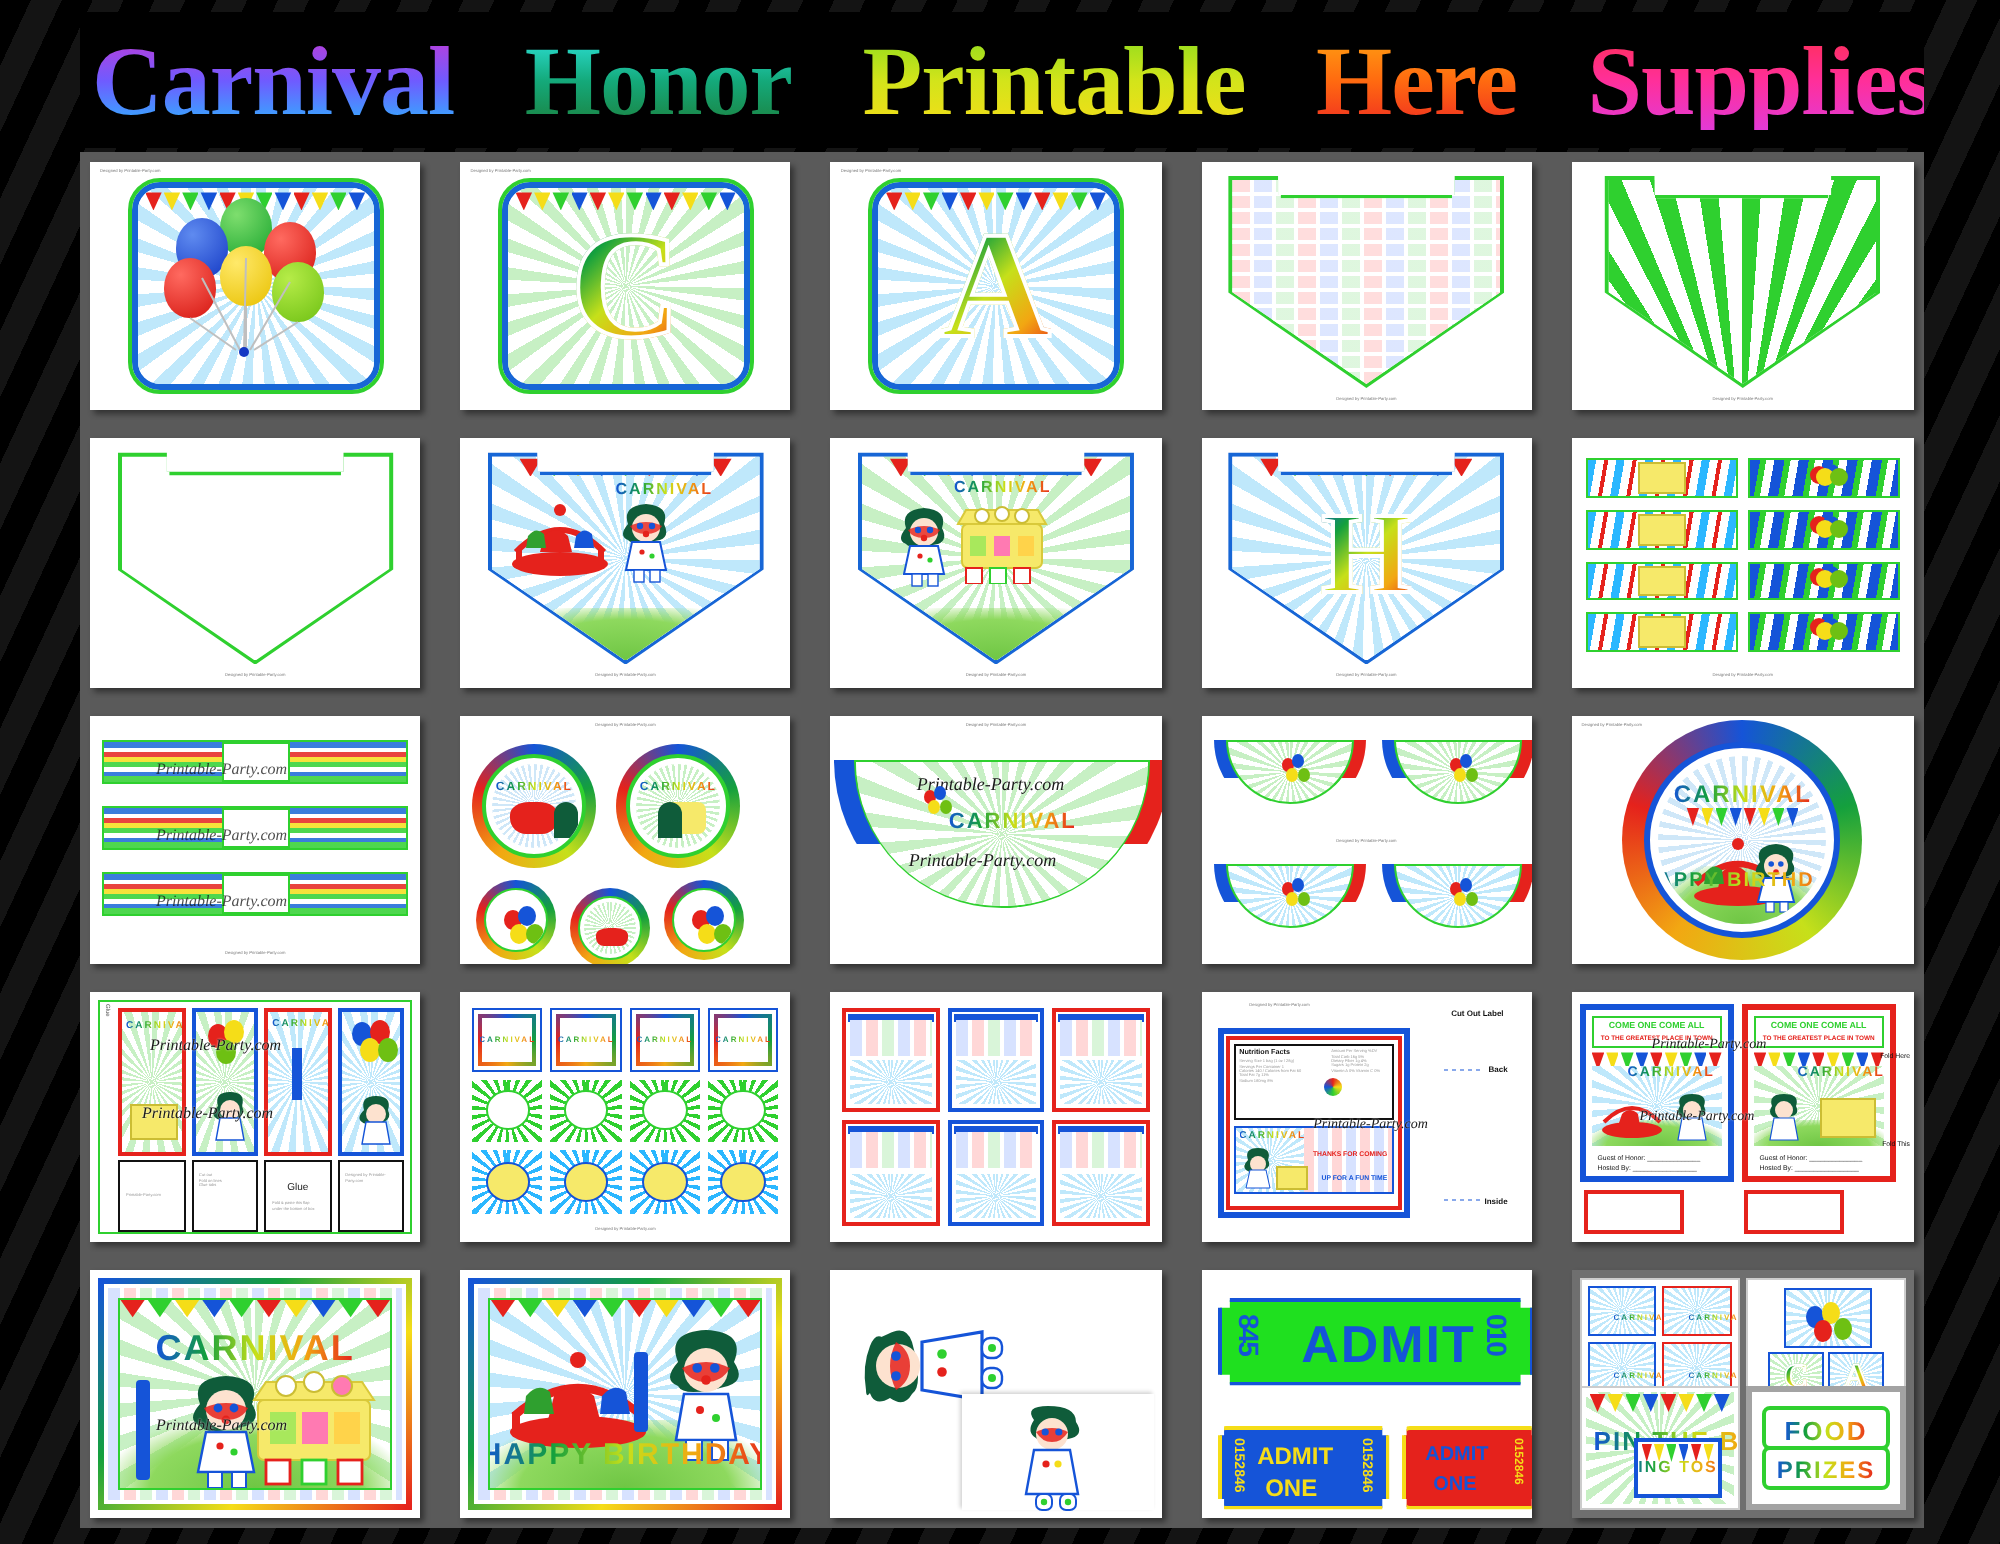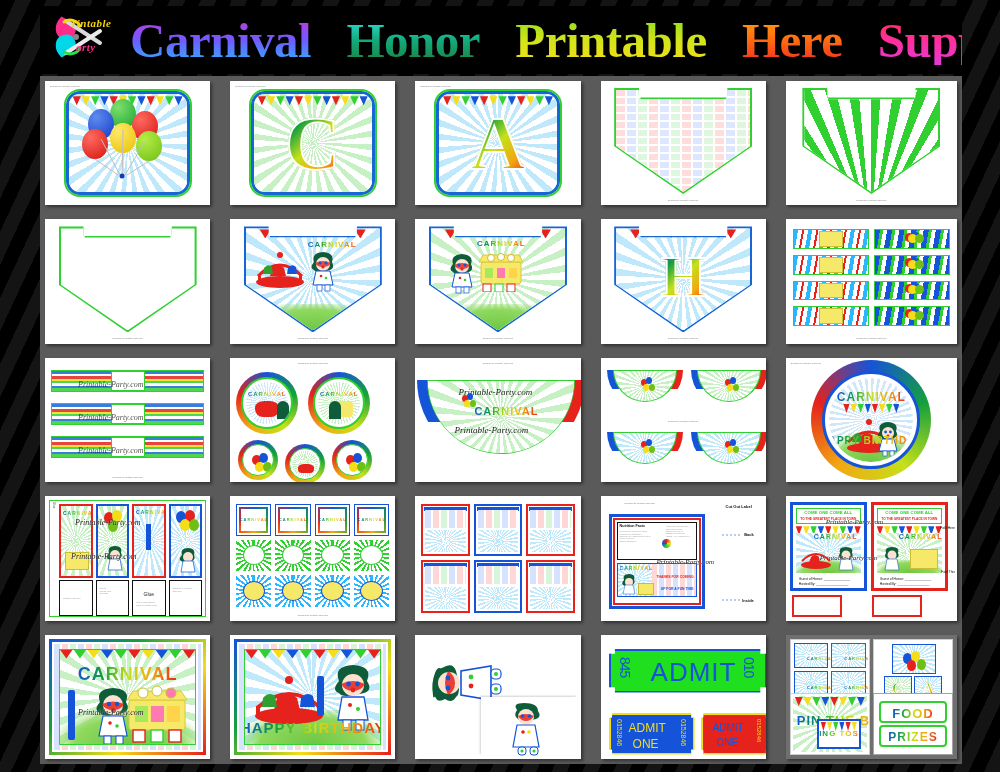--- a/index.html
+++ b/index.html
@@ -150,21 +150,21 @@
       #c6e01a 72deg 108deg,#f2a712 108deg 144deg,#e5221c 144deg 180deg,transparent 180deg); }
   .fan .fin { position:absolute; border-radius:0 0 999px 999px; overflow:hidden; }
 
   
   .card { position:absolute; background:#fff; border:2px solid #1554d8; overflow:hidden; }
   .card.red { border-color:#e5221c; }
 
   
   .ticket { position:absolute; border-radius:4px;
     clip-path:polygon(0 12%,4% 12%,4% 0,96% 0,96% 12%,100% 12%,100% 88%,96% 88%,96% 100%,4% 100%,4% 88%,0 88%); }
-  .tkt-text { position:absolute; font-family:"Liberation Sans",sans-serif; font-weight:normal; }
+  .tkt-text { position:absolute; font-family:"Liberation Sans",sans-serif; font-weight:bold; }
   .vtxt { writing-mode:vertical-rl; }
 
   
   .tile { position:absolute; background:#fff; border:1px solid #2fd02f; }
 
   .wmark { position:absolute; font-family:"Liberation Serif",serif; font-style:italic;
     color:#1a1a1a; white-space:nowrap; text-shadow:0 0 1px rgba(255,255,255,.9); }
 
   .rowtxt { position:absolute; font-weight:bold; font-family:"Liberation Sans",sans-serif;
     letter-spacing:1px; white-space:nowrap; }
@@ -176,35 +176,20 @@
   .grassy { position:absolute; left:0; right:0; bottom:0; height:26%;
     background:radial-gradient(ellipse at 50% 100%,#6fc644 0%,#8ed95e 55%,rgba(255,255,255,0) 80%); }
   .microtext { position:absolute; font-size:2px; line-height:2.4px; color:#9a9a9a; }
 </style>
 </head>
 <body>
 
 <div id="page">
 
   <div class="header">
-    <div class="logo">
-      <svg viewBox="0 0 70 62">
-        <g stroke-linecap="round" fill="none" stroke-width="4">
-          <path d="M8 10 C2 16 2 26 10 28 C18 30 22 22 18 16 Z" stroke="#ff2d8a" fill="#ff2d8a"></path>
-          <path d="M8 46 C2 40 2 30 10 28 C18 26 22 34 18 40 Z" stroke="#00d8e8" fill="#00d8e8"></path>
-          <path d="M12 12 L46 34" stroke="#d9d9d9" stroke-width="4"></path>
-          <path d="M12 44 L46 22" stroke="#eaeaea" stroke-width="4"></path>
-          <path d="M10 13 C16 9 24 12 26 17" stroke="#f5d60a" stroke-width="3"></path>
-          <path d="M10 43 C16 47 24 44 26 39" stroke="#29e04a" stroke-width="3"></path>
-        </g>
-        <circle cx="22" cy="28" r="3" fill="#888"></circle>
-      </svg>
-      <div class="l1">rintable</div>
-      <div class="l2">arty</div>
-    </div>
     <div class="title">
       <span class="w1">Carnival</span>
       <span>&nbsp;</span>
       <span class="w2">Honor</span>
       <span>&nbsp;</span>
       <span class="w3">Printable</span>
       <span>&nbsp;</span>
       <span class="w4">Here</span>
       <span>&nbsp;</span>
       <span class="w5">Supplies</span>
@@ -1165,21 +1150,21 @@
               <i style="background:#e5221c"></i>
                 <i style="background:#f5dd18"></i>
                 <i style="background:#2fd02f"></i>
               <i style="background:#1554d8"></i>
                 <i style="background:#e5221c"></i>
                 <i style="background:#f5dd18"></i>
             </div>
             <div class="rowtxt rainbow-text" style="left:50%;transform:translateX(-50%);top:8px;font-size:8px;line-height:9px;text-align:center">RING TOSS</div>
           </div>
         </div>
-        <div style="position:absolute;right:4px;bottom:4px;width:80px;height:62px;background:#fff;border:1px solid #a3a3a3;overflow:hidden">
+        <div style="position:absolute;right:4px;bottom:4px;width:80px;height:62px;background:#fff;border:3px solid #a3a3a3;overflow:hidden">
           <div style="position:absolute;left:5px;top:7px;right:5px;height:22px;border:2px solid #2fd02f;border-radius:4px;background:#fff">
             <div class="rowtxt rainbow-text" style="left:50%;transform:translateX(-50%);top:3px;font-size:13px">FOOD</div>
           </div>
           <div style="position:absolute;left:5px;bottom:7px;right:5px;height:22px;border:2px solid #2fd02f;border-radius:4px;background:#fff">
             <div class="rowtxt rainbow-text" style="left:50%;transform:translateX(-50%);top:3px;font-size:12px">PRIZES</div>
           </div>
         </div>
       </div>
     </div>
 

